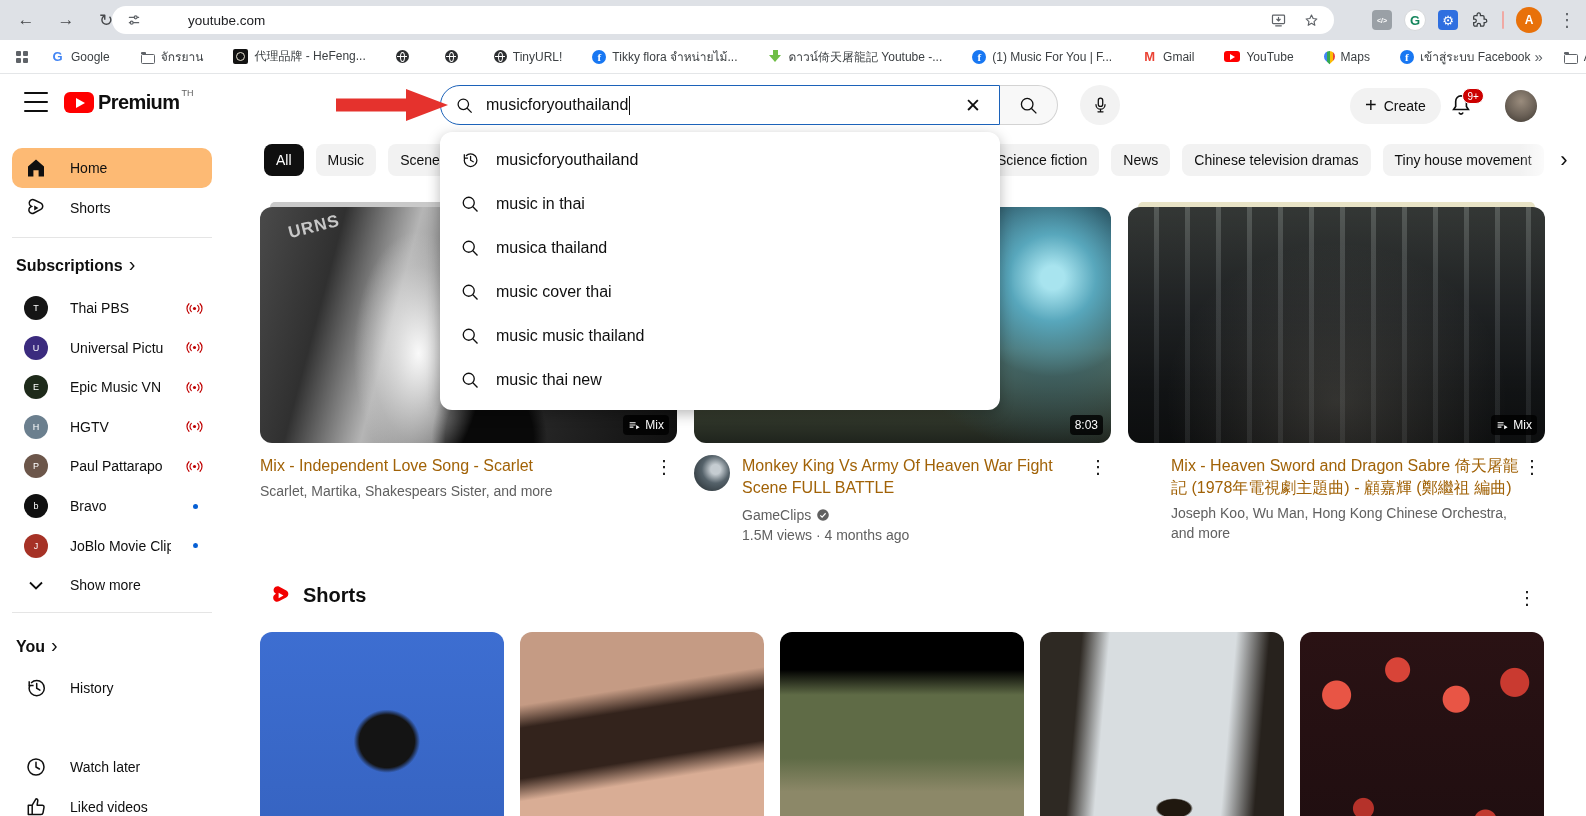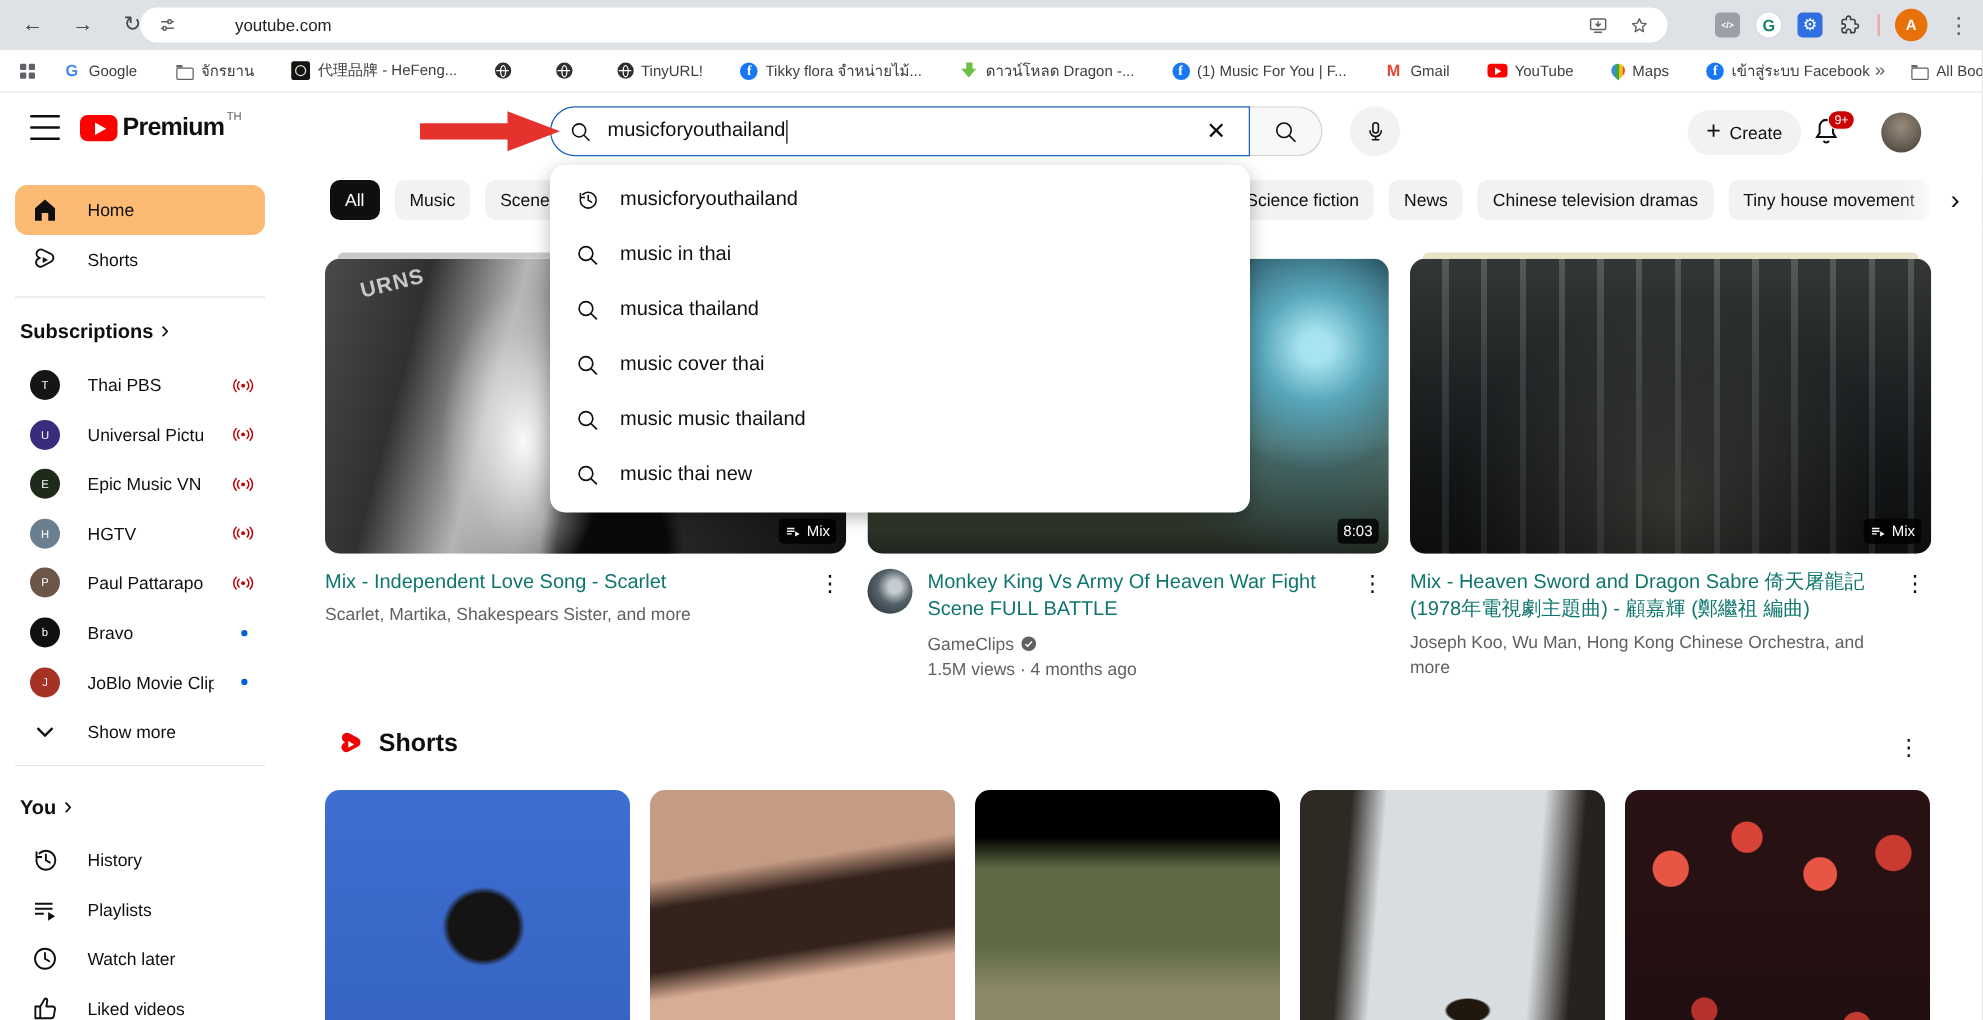--- a/index.html
+++ b/index.html
@@ -115,21 +115,21 @@
     radial-gradient(circle at 86% 30%,#a8e4ef 0 3%,#58a7bc 11%,rgba(46,98,116,.55) 25%,transparent 44%),
     radial-gradient(circle at 70% 14%,rgba(120,180,200,.35),transparent 34%),
     linear-gradient(180deg,#0d1a22 0%,#24323a 20%,#51604b 45%,#6d7657 60%,#414837 80%,#1f241d 100%);}
   .thumb-v3{background:
     radial-gradient(ellipse at 50% 82%,rgba(235,222,198,.16),transparent 58%),
     repeating-linear-gradient(90deg,rgba(0,0,0,.32) 0 26px,rgba(255,255,255,.05) 26px 31px),
     linear-gradient(180deg,#4c514e 0%,#2e3234 42%,#191c1e 78%,#121415 100%);}
   .dur-badge{position:absolute;right:8px;bottom:8px;background:rgba(0,0,0,.8);color:#fff;font-size:12px;
     font-weight:500;border-radius:4px;padding:3px 5px;display:flex;align-items:center;gap:4px;}
   .vmeta{display:flex;margin-top:12px;}
-  .vtitle{font-size:16px;font-weight:500;line-height:22px;color:#0f766e;cursor:pointer;}
+  .vtitle{font-size:16px;font-weight:500;line-height:22px;color:#a16207;cursor:pointer;}
   .vsub{font-size:14px;color:#606060;line-height:20px;margin-top:4px;cursor:pointer;}
   .vchan{font-size:14px;color:#606060;line-height:20px;margin-top:6px;display:flex;align-items:center;gap:5px;cursor:pointer;}
   .kebab{font-size:18px;color:#0f0f0f;cursor:pointer;line-height:20px;padding:2px 4px;flex:none;}
   .ch-photo{width:36px;height:36px;border-radius:50%;flex:none;margin-right:12px;cursor:pointer;
     background:radial-gradient(circle at 60% 40%,#c5ccd1 0 16%,#55626a 45%,#20272b);}
   
   .sugg{position:absolute;left:440px;top:132px;width:560px;border-radius:12px;background:#fff;z-index:50;
     box-shadow:0 4px 14px rgba(0,0,0,.28);padding:6px 0 8px 0;}
   .sugg-row{height:44px;display:flex;align-items:center;gap:16px;padding:0 20px;cursor:pointer;}
   .sugg-text{font-size:16px;color:#0f0f0f;font-weight:500;}
@@ -239,21 +239,21 @@
           <span>TinyURL!</span>
         </div>
 
         <div class="bm-item">
           <span class="bm-ic facebook"></span>
           <span>Tikky flora จำหน่ายไม้...</span>
         </div>
 
         <div class="bm-item">
           <span class="bm-ic download"></span>
-          <span>ดาวน์โหลด Dragon -...</span>
+          <span>ดาวน์倚天屠龍記 Youtube -...</span>
         </div>
 
         <div class="bm-item">
           <span class="bm-ic facebook"></span>
           <span>(1) Music For You | F...</span>
         </div>
 
         <div class="bm-item">
           <span class="bm-ic gmail"></span>
           <span>Gmail</span>
@@ -454,27 +454,20 @@
       <span class="chev">›</span>
     </div>
 
     <div class="you-row" style="top:537px;">
       <svg width="24" height="24" viewBox="0 0 24 24">
         <circle cx="12.7" cy="12.2" r="7.6" stroke="#0f0f0f" stroke-width="1.5" fill="none"></circle>
         <path d="M12.7 7.6v4.6l3.2 1.9" stroke="#0f0f0f" stroke-width="1.5" fill="none" stroke-linecap="round"></path>
         <path d="M5.2 5.2v4.4h4.4" stroke="#0f0f0f" stroke-width="1.5" fill="#fff"></path>
       </svg>
       <span>History</span>
-    </div>
-    <div class="you-row" style="top:577px;">
-      <svg width="24" height="24" viewBox="0 0 24 24">
-        <path d="M4 7h14M4 11h14M4 15h7" stroke="#0f0f0f" stroke-width="1.6"></path>
-        <path d="M14.5 13.5v7l5.5-3.5z" fill="#0f0f0f"></path>
-      </svg>
-      <span>Playlists</span>
     </div>
     <div class="you-row" style="top:616px;">
       <svg width="24" height="24" viewBox="0 0 24 24">
         <circle cx="12" cy="12" r="8" stroke="#0f0f0f" stroke-width="1.5" fill="none"></circle>
         <path d="M12 7.3V12l3.4 2" stroke="#0f0f0f" stroke-width="1.5" fill="none" stroke-linecap="round"></path>
       </svg>
       <span>Watch later</span>
     </div>
     <div class="you-row" style="top:656px;">
       <svg width="24" height="24" viewBox="0 0 24 24">
@@ -566,21 +559,21 @@
     <div class="stackbar" style="background:#e8e3c6;"></div>
     <div class="thumb thumb-v3">
       <span class="dur-badge">
         <svg width="13" height="13" viewBox="0 0 24 24">
           <path d="M3 6h11v2H3zM3 10h11v2H3zM3 14h7v2H3zM15 11v8l6.5-4z" fill="#fff"></path>
         </svg>
         <span>Mix</span>
       </span>
     </div>
     <div class="vmeta">
-      <div style="flex:1;">
+      <div style="flex:1;margin-left:43px;">
         <div class="vtitle">Mix - Heaven Sword and Dragon Sabre 倚天屠龍記 (1978年電視劇主題曲) - 顧嘉輝 (鄭繼祖 編曲)</div>
         <div class="vsub">Joseph Koo, Wu Man, Hong Kong Chinese Orchestra, and more</div>
       </div>
       <span class="kebab">⋮</span>
     </div>
   </div>
 
   <div class="shorts-head">
     <svg width="25" height="25" viewBox="0 0 24 24">
       <path d="M17.6 7.1c1.8 1 2.5 3.3 1.5 5.1-.4.7-1 1.3-1.7 1.6l-6.9 3.7c-1.8 1-4.1.3-5.1-1.5-1-1.8-.3-4.1 1.5-5.1l.9-.5-.5-.3c-1.8-1-2.5-3.3-1.5-5.1 1-1.8 3.3-2.5 5.1-1.5l6.7 3.6z" fill="#f20000"></path>

